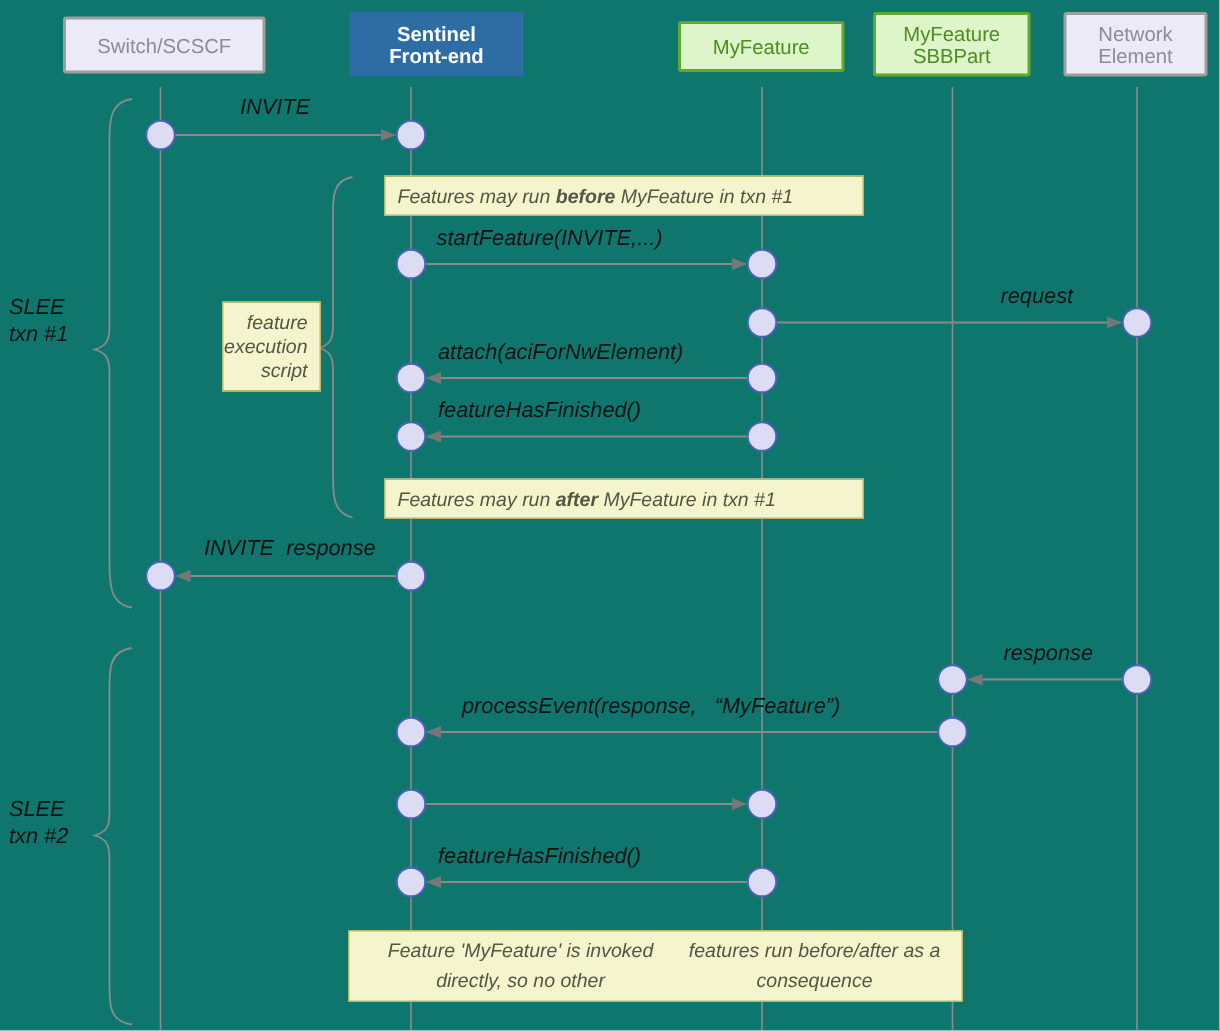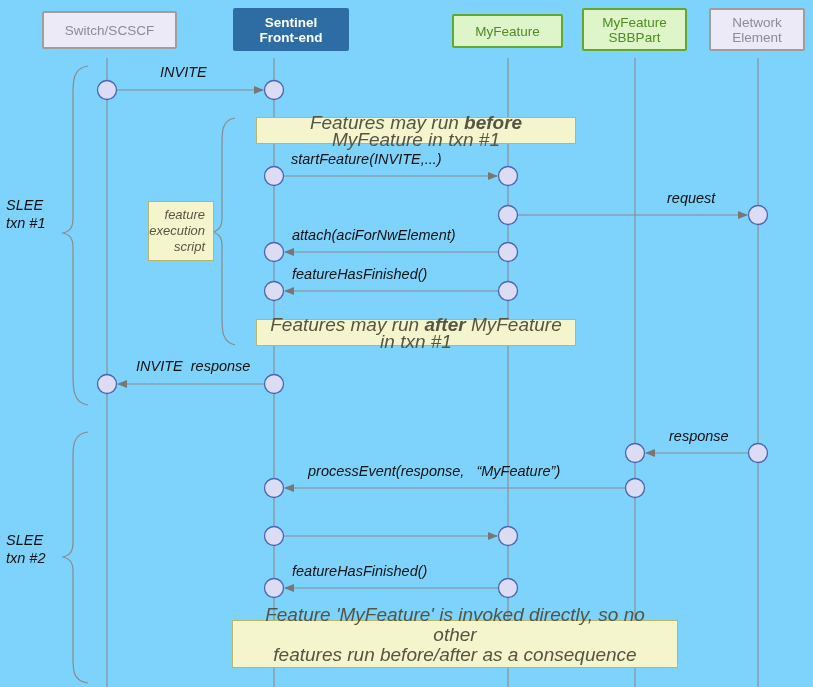--- a/index.html
+++ b/index.html
@@ -7,21 +7,21 @@
     padding: 0;
     background: #ffffff;
   }
   body {
     font-family: "Liberation Sans", sans-serif;
   }
   #diagram-root {
     position: relative;
     width: 813px;
     height: 687px;
-    background: #7dd3fc;
+    background: #0f766e;
     overflow: hidden;
   }
   #diagram-svg {
     position: absolute;
     left: 0;
     top: 0;
     width: 813px;
     height: 687px;
   }
   .participant-box {
@@ -52,25 +52,25 @@
     border: 2.5px solid #63a82e;
     color: #4f8c23;
   }
   .note-box {
     position: absolute;
     box-sizing: border-box;
     background: #f4f4cd;
     border: 1px solid #b7b76a;
     color: #555544;
     font-style: italic;
-    font-size: 19px;
+    font-size: 13px;
     line-height: 17px;
     display: flex;
     align-items: center;
-    justify-content: flex-end;
+    justify-content: flex-start;
     text-align: center;
     padding: 2px 8px;
   }
   .note-box.right-align {
     justify-content: flex-end;
     text-align: right;
   }
   .note-box b { font-weight: bold; font-style: italic; }
   .msg-label {
     position: absolute;
@@ -190,21 +190,21 @@
   </div>
 
   <div class="note-box" style="left:256px; top:117px; width:320px; height:27px;">
     <span><span>Features may run </span><b>before</b><span> MyFeature in txn #1</span></span>
   </div>
 
   <div class="note-box" style="left:256px; top:319px; width:320px; height:27px;">
     <span><span>Features may run </span><b>after</b><span> MyFeature in txn #1</span></span>
   </div>
 
-  <div class="note-box" style="left:232px; top:620px; width:446px; height:48px; flex-direction:column; line-height:20px;">
+  <div class="note-box" style="left:232px; top:620px; width:410px; height:48px; flex-direction:row; line-height:20px;">
     <span>Feature 'MyFeature' is invoked directly, so no other</span>
     <span>features run before/after as a consequence</span>
   </div>
 
   <div class="msg-label" style="left:160px; top:64px;">INVITE</div>
 
   <div class="msg-label" style="left:291px; top:151px;">startFeature(INVITE,...)</div>
 
   <div class="msg-label" style="left:667px; top:190px;">request</div>
 

